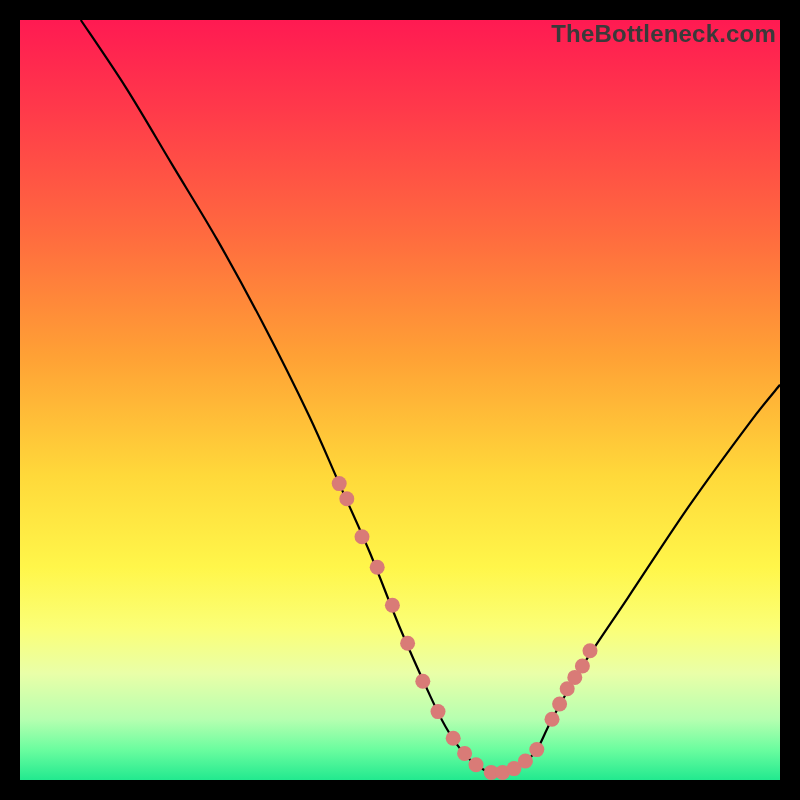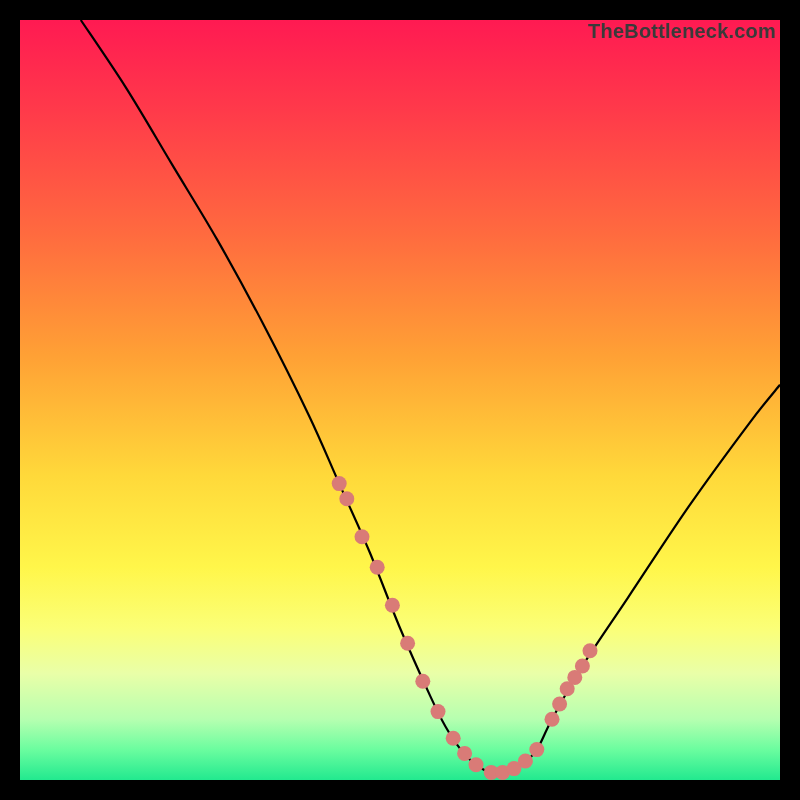--- a/index.html
+++ b/index.html
@@ -36,21 +36,21 @@
       #b6ffb0 92%,
       #6bfd9f 96%,
       #22e98f 100%
     );
   }
   .watermark {
     position: absolute;
     top: 0px;
     right: 4px;
     font-family: Arial, Helvetica, sans-serif;
-    font-size: 20px;
+    font-size: 24px;
     font-weight: bold;
     color: #3a3a3a;
     letter-spacing: 0.2px;
     user-select: none;
   }
   svg.curve {
     position: absolute;
     left: 0;
     top: 0;
     width: 760px;

